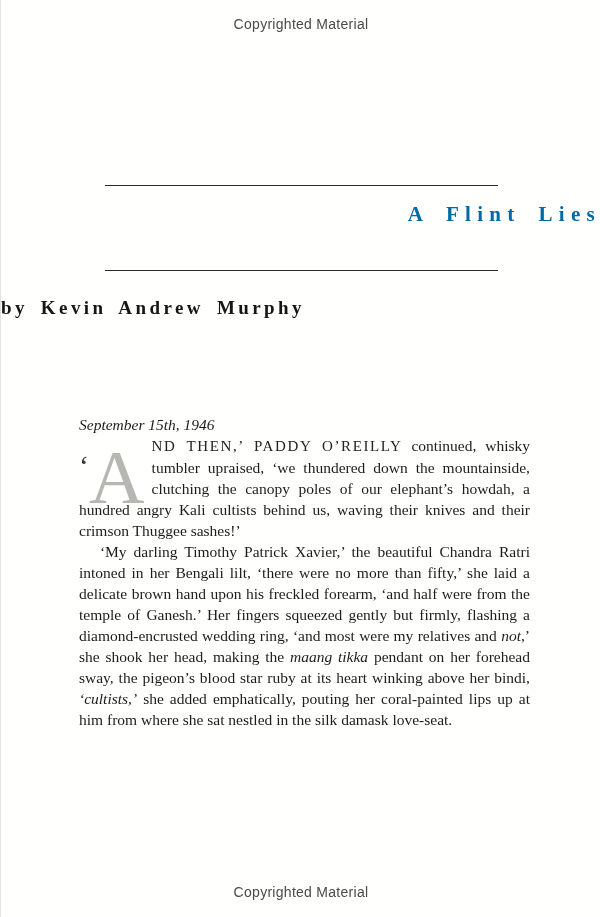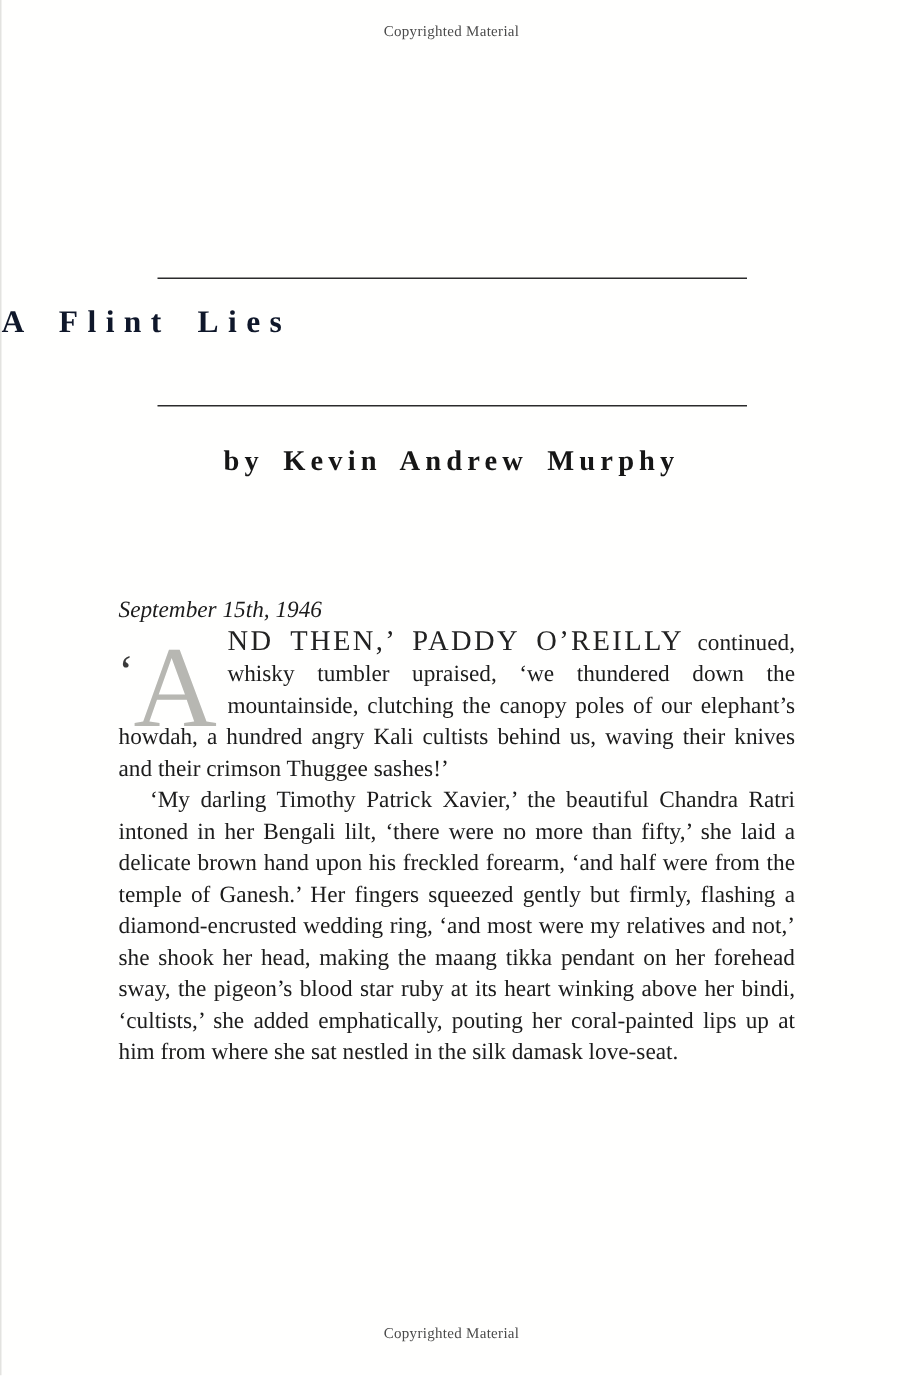--- a/index.html
+++ b/index.html
@@ -11,65 +11,65 @@
     background: #fffffe;
     border-left: 1px solid #e3e3e0;
     font-family: "Liberation Serif", serif;
     color: #1c1c1c;
     overflow: hidden;
   }
   .copyright {
     position: absolute;
     left: 0; right: 0;
     text-align: center;
-    font-family: Liberation Serif, serif;
-    font-size: 10px;
+    font-family: Liberation Sans, sans-serif;
+    font-size: 14px;
     color: #4a4a4a;
     letter-spacing: 0.02em;
   }
   .copyright-top { top: 16px; }
   .copyright-bottom { top: 884px; }
 
   .title-rule {
     position: absolute;
     left: 104px;
     width: 393px;
     border-top: 1.5px solid #2b2b2b;
     height: 0;
   }
   .rule-top { top: 185px; }
   .rule-bottom { top: 270px; }
 
   .chapter-title {
     position: absolute;
     top: 200px;
     left: 0; right: 0;
-    text-align: left;
+    text-align: right;
     font-weight: bold;
     font-size: 21px;
     line-height: 29px;
     letter-spacing: 0.30em;
     word-spacing: 0.30em;
-    color: #0f172a;
+    color: #0369a1;
   }
   .byline {
     position: absolute;
     top: 297px;
     left: 0; right: 0;
-    text-align: center;
+    text-align: left;
     font-weight: bold;
     font-size: 19px;
     letter-spacing: 0.18em;
     word-spacing: 0.25em;
     color: #161616;
   }
 
   .content {
     position: absolute;
-    top: 396px;
+    top: 414px;
     left: 78px;
     width: 451px;
     font-size: 15.5px;
     line-height: 21px;
     text-align: justify;
   }
   .dateline {
     font-style: italic;
     margin: 0 0 0 0;
     text-align: left;
@@ -88,25 +88,25 @@
     font-size: 30px;
     vertical-align: 27px;
     color: #3a3a3a;
   }
   .dc-letter {
     font-size: 77px;
     color: #b7b7b2;
     font-family: "Liberation Serif", serif;
   }
   .lead-caps {
-    font-size: 19px;
+    font-size: 15px;
     letter-spacing: 1.6px;
     color: #222;
   }
-  .it { }
+  .it { font-style: italic; }
 </style>
 </head>
 <body>
 
 <div class="page">
 
   <div class="copyright copyright-top">Copyrighted Material</div>
 
   <div class="title-rule rule-top"></div>
 

